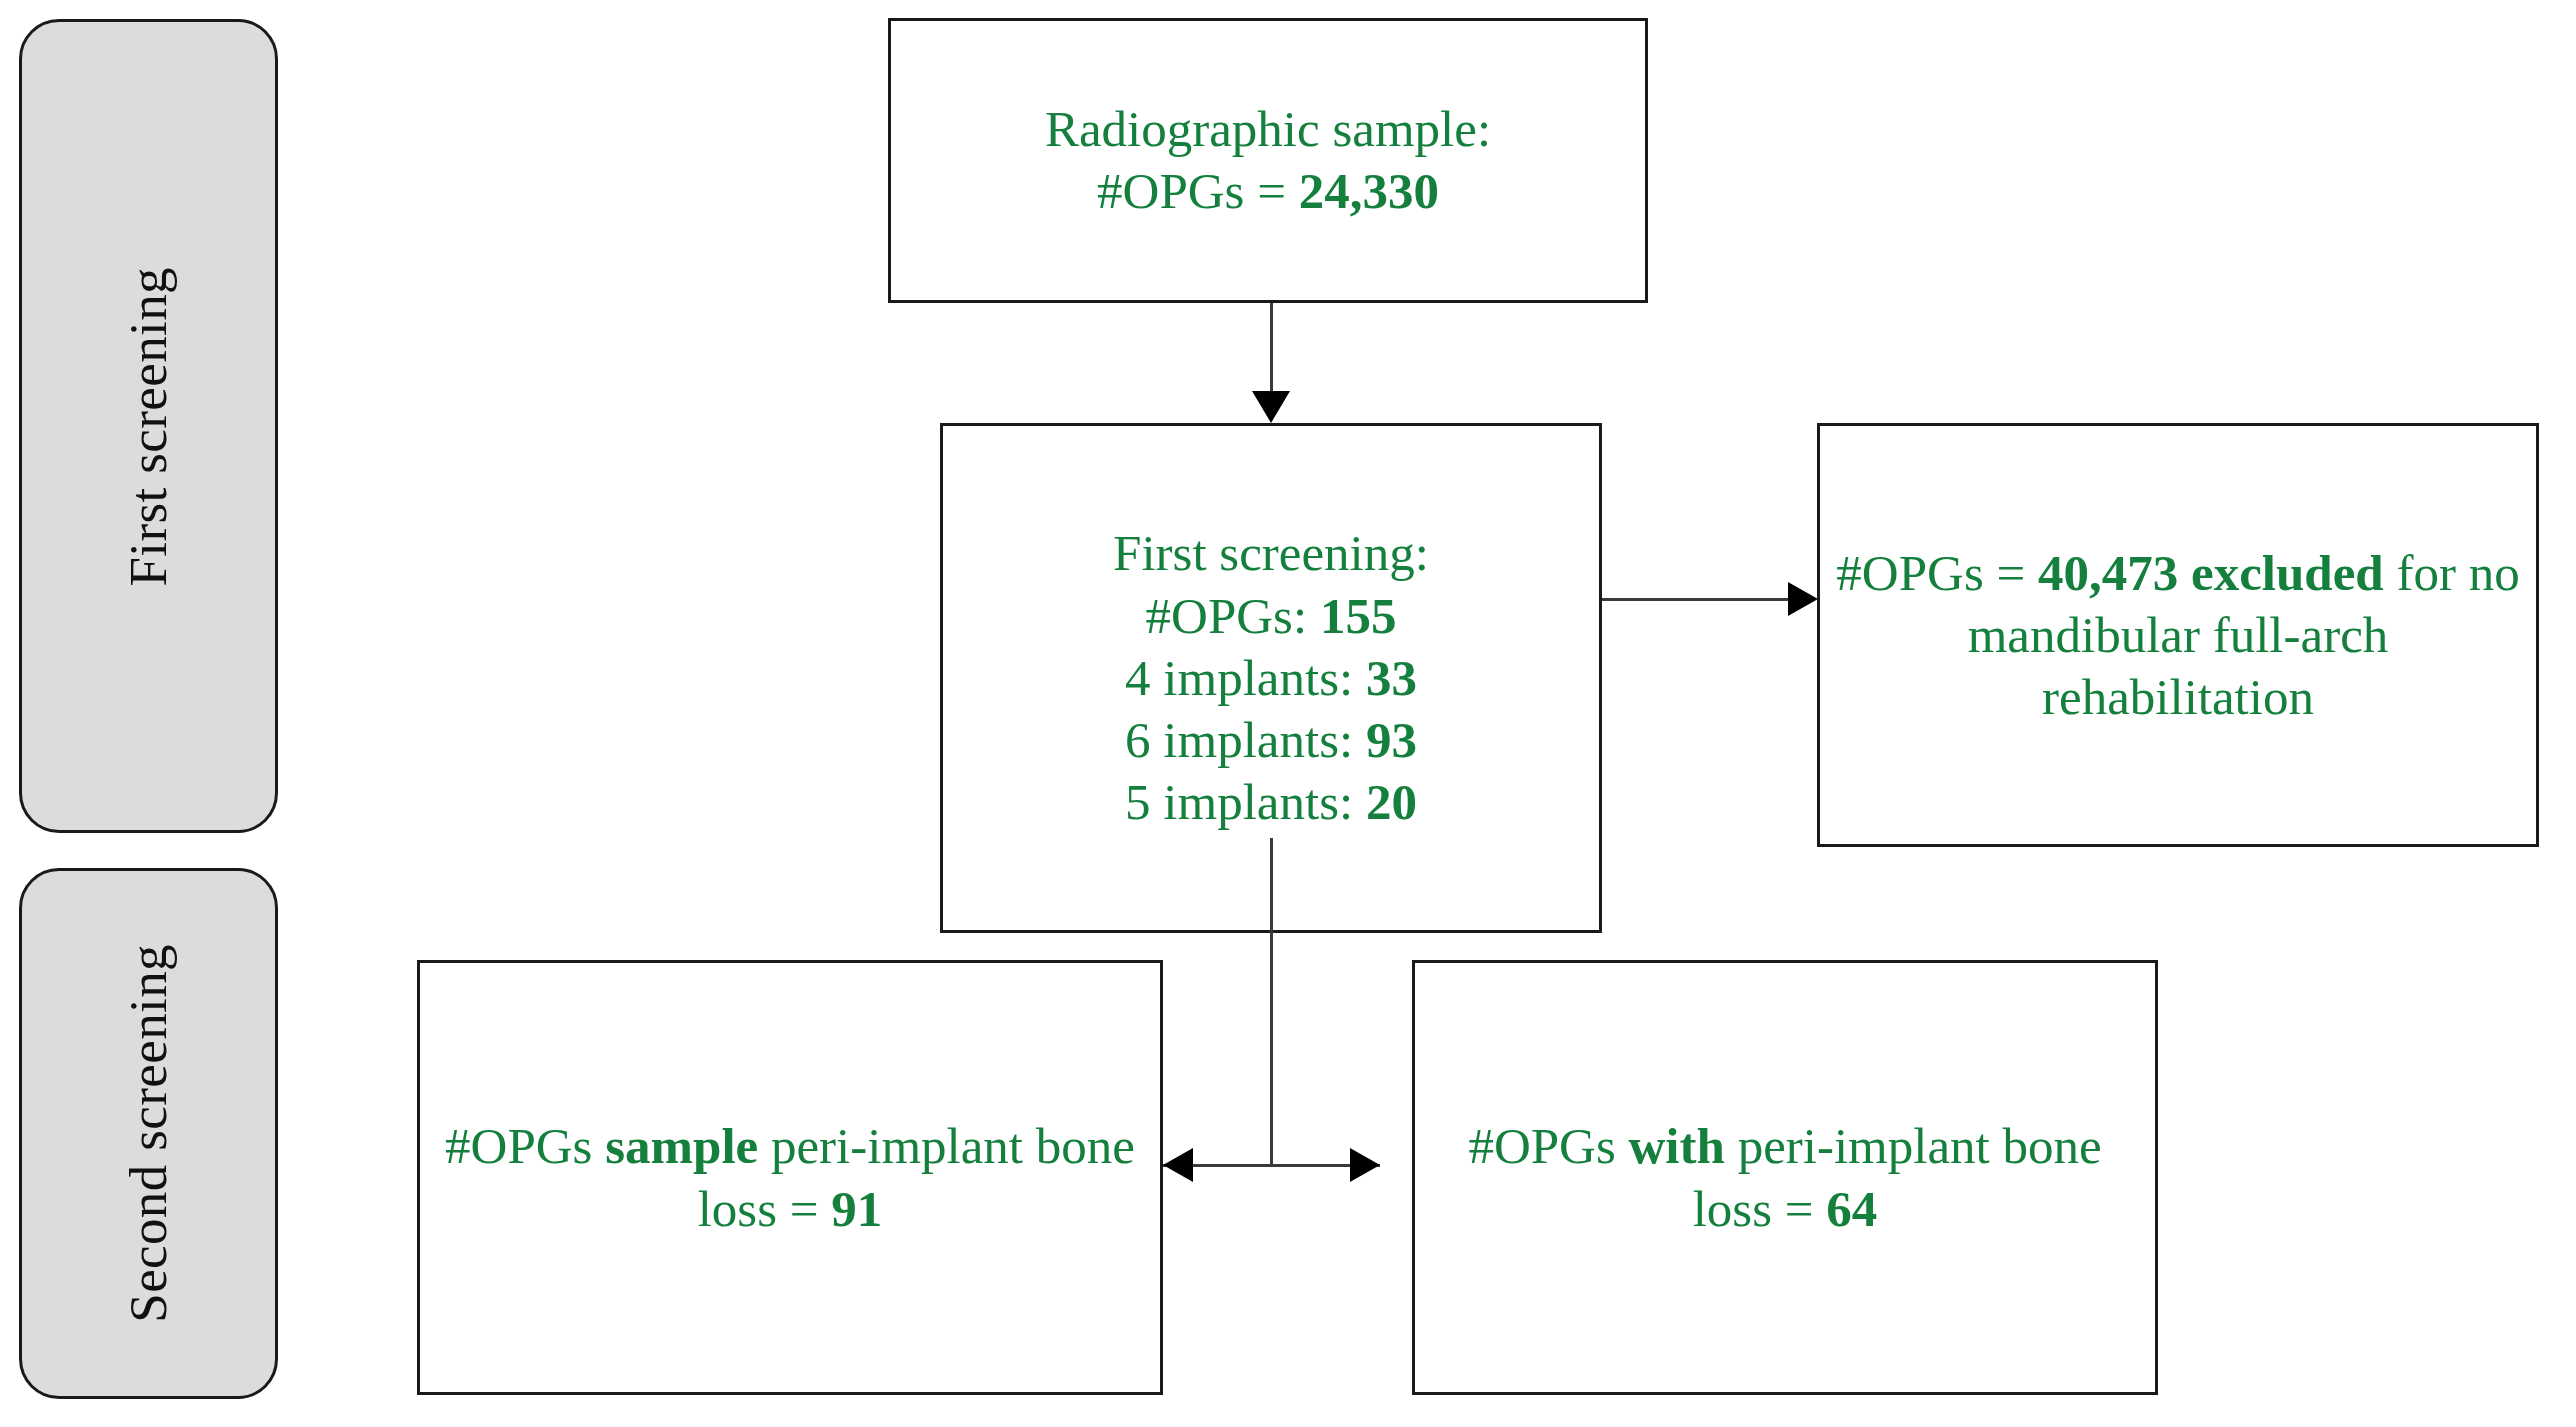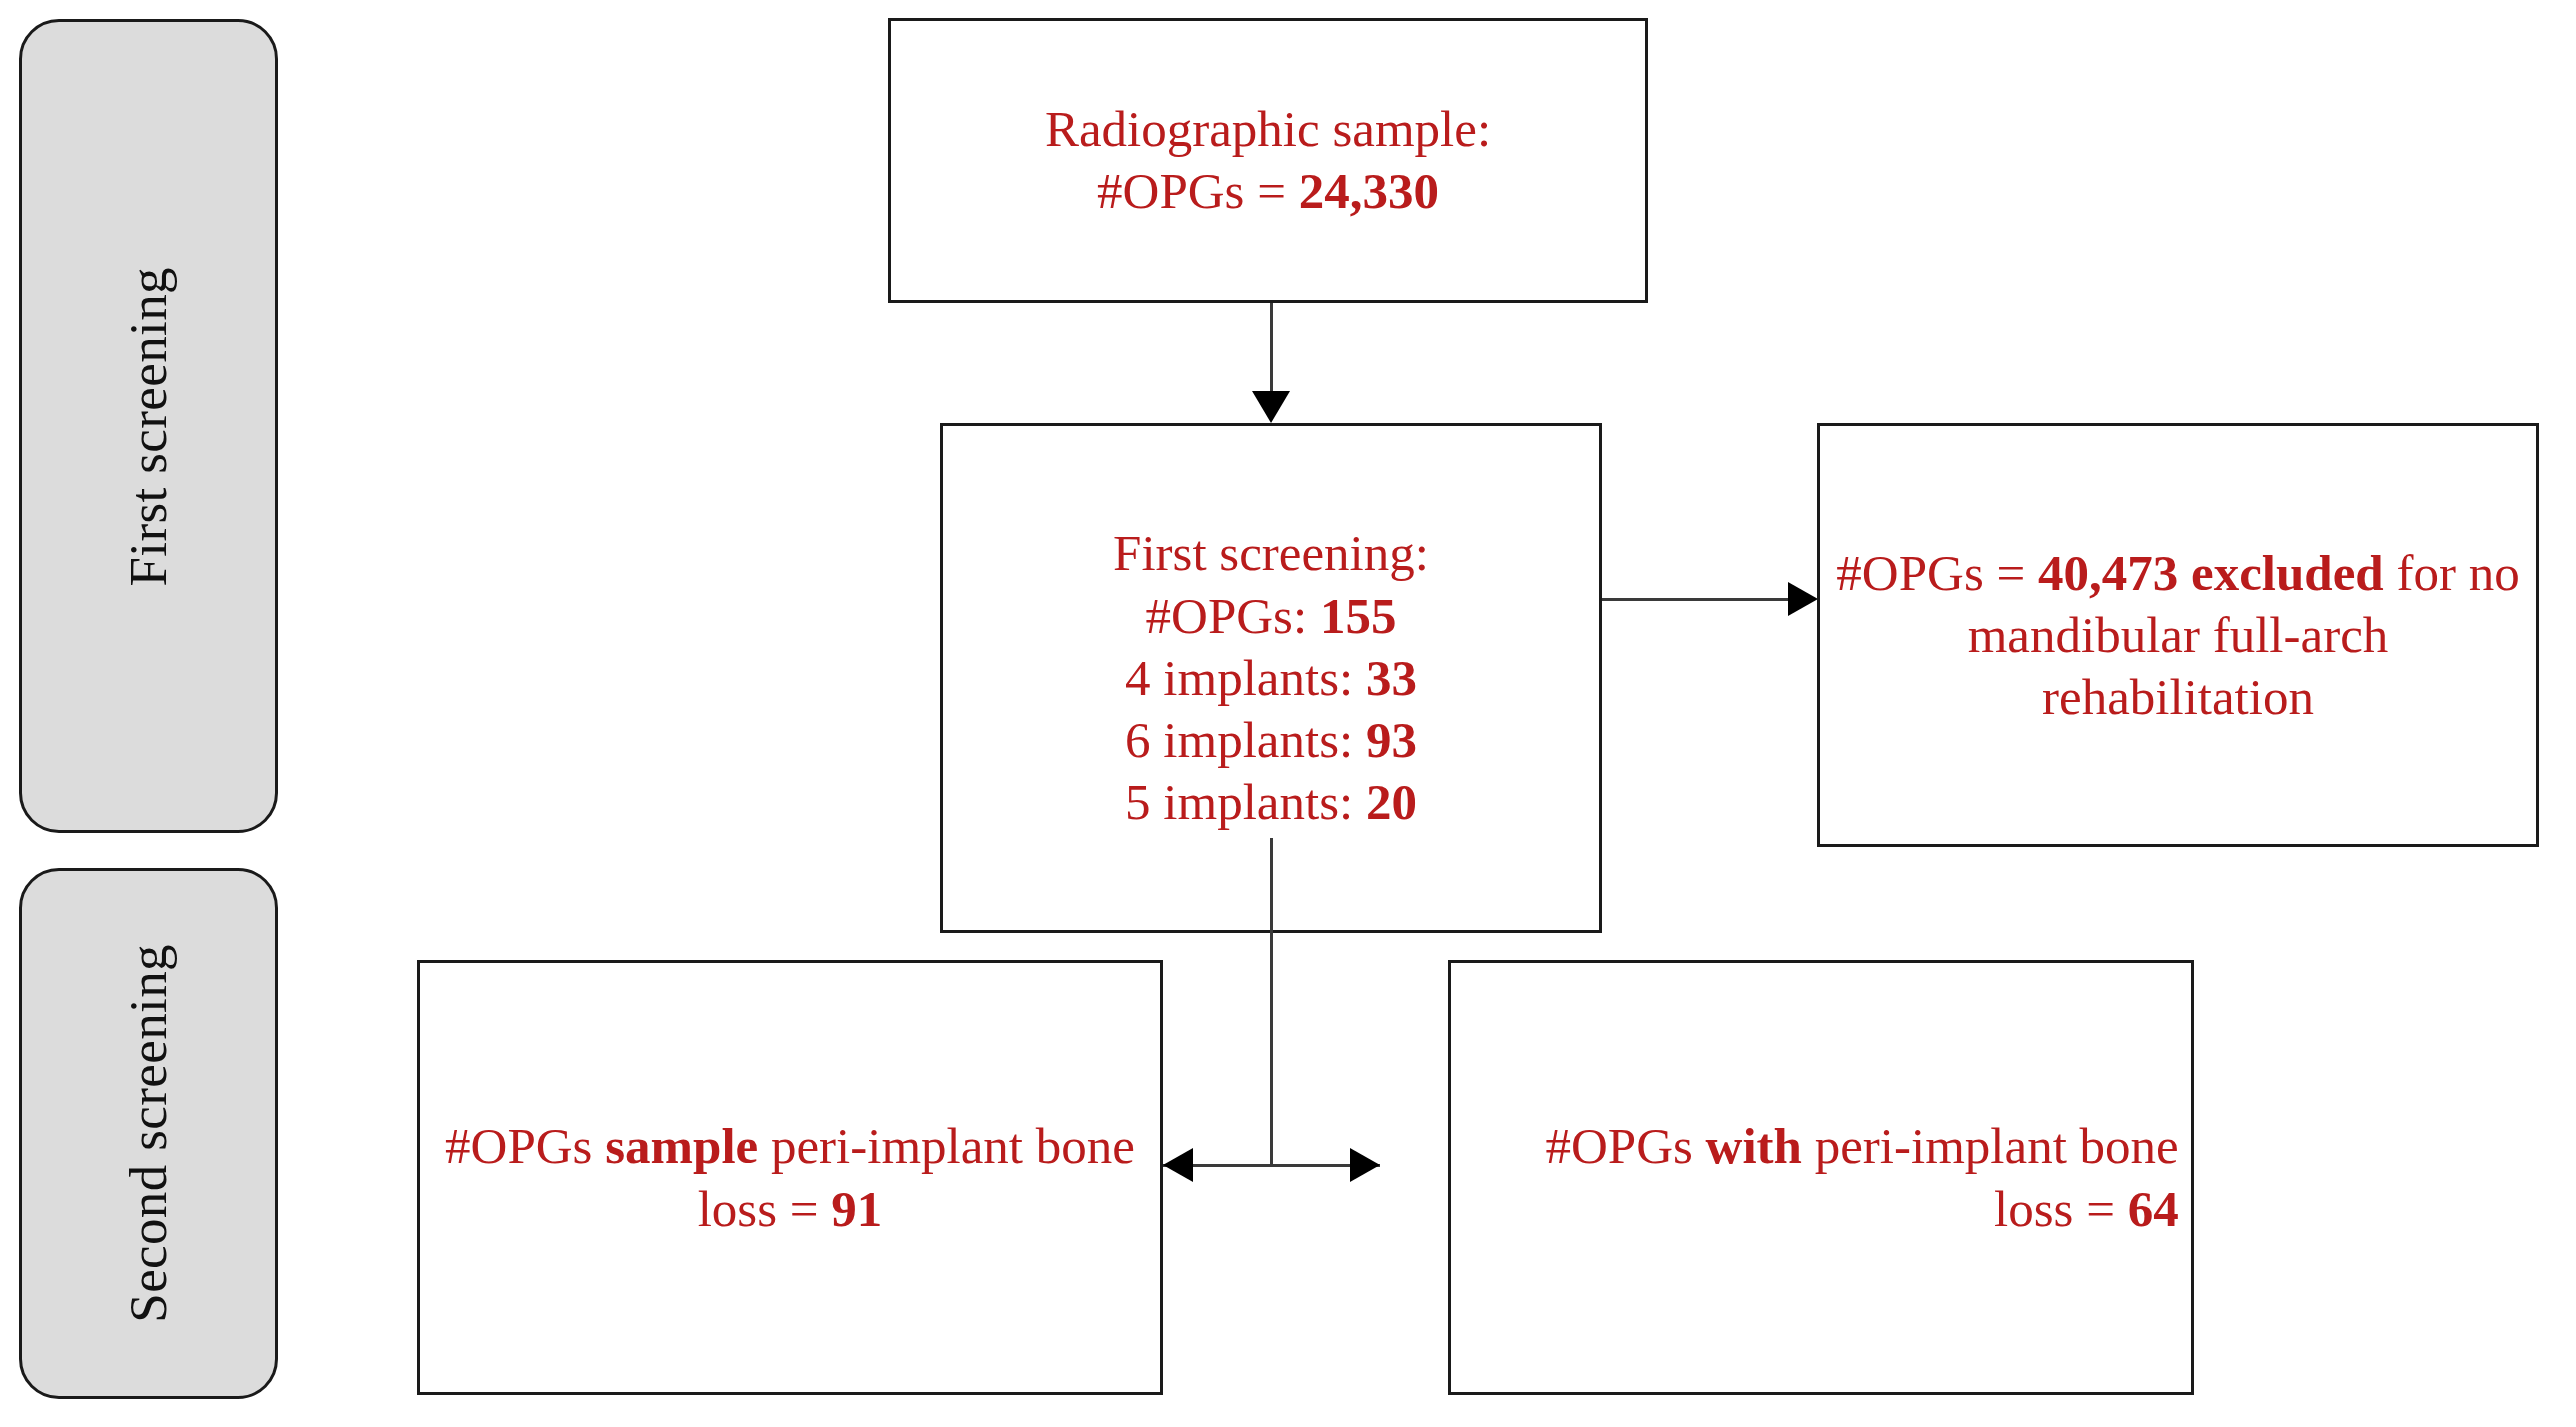--- a/index.html
+++ b/index.html
@@ -49,21 +49,21 @@
     box-sizing: border-box;
     display: flex;
     align-items: center;
     justify-content: center;
     text-align: center;
   }
   .flow-text {
     font-size: 51px;
     line-height: 1.22;
     padding: 0 12.3px;
-    color: #b91c1c;
+    color: #15803d;
   }
   .flow-text b { font-weight: bold; }
 
   
   .vline {
     position: absolute;
     width: 0;
     border-left: 3.5px solid #3a3a3a;
   }
   .hline {
@@ -140,20 +140,20 @@
   <div class="hline" style="left:1163px; top:1164px; width:217px;"></div>
   <div class="arrow-left" style="left:1163px; top:1148px;"></div>
   <div class="arrow-right" style="left:1350px; top:1148px;"></div>
 
   <div class="flow-box" style="left:417px; top:960px; width:746px; height:435px;">
     <div class="flow-text">
       <span>#OPGs </span><b>sample</b><span> peri-implant bone loss = </span><b>91</b>
     </div>
   </div>
 
-  <div class="flow-box" style="left:1448px; top:960px; width:746px; height:435px;text-align:right;">
+  <div class="flow-box" style="left:1412px; top:960px; width:746px; height:435px;">
     <div class="flow-text">
       <span>#OPGs </span><b>with</b><span> peri-implant bone loss = </span><b>64</b>
     </div>
   </div>
 
 </div>
 
 
 </body></html>

